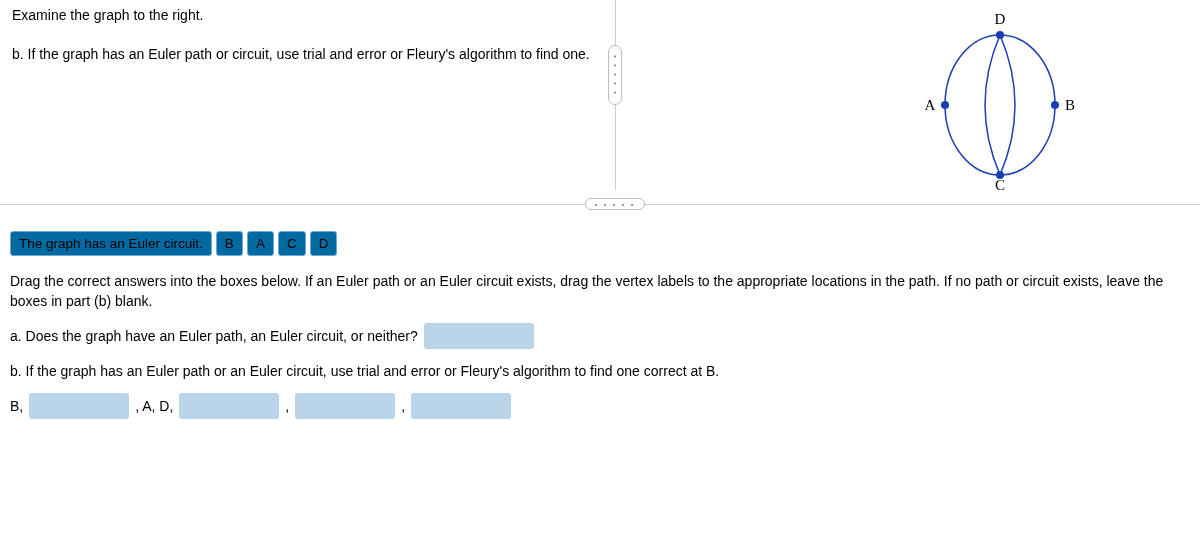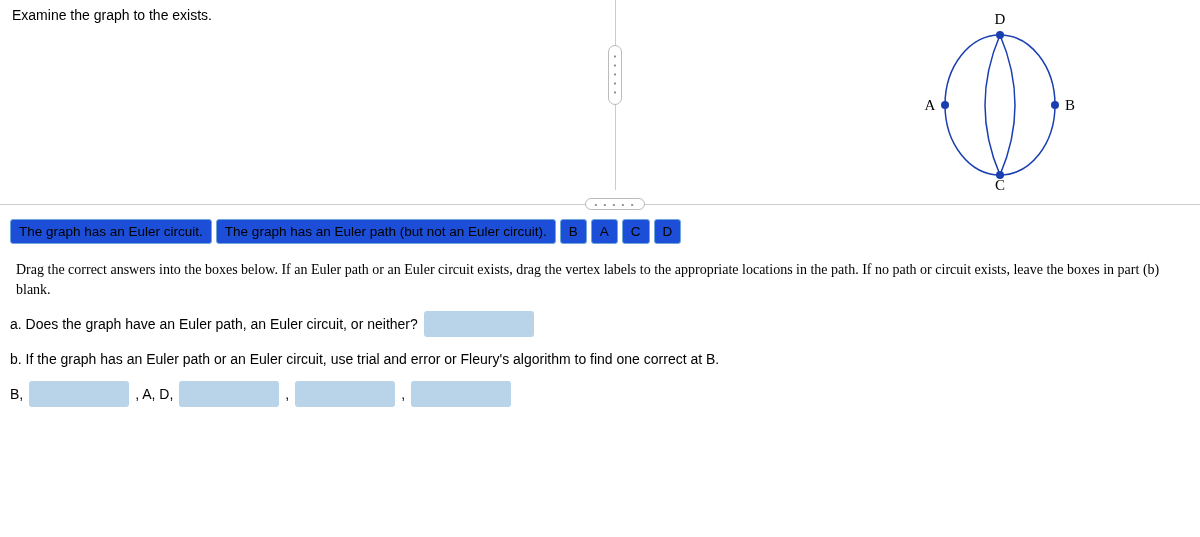--- a/index.html
+++ b/index.html
@@ -80,31 +80,31 @@
   }
   .drag-pool {
     padding: 14px 10px 8px 10px;
     display: flex;
     flex-wrap: wrap;
     gap: 4px;
     align-items: flex-start;
   }
   .drag-tile {
     border: 1px solid #6fa8d8;
-    background: #1d4ed8;
+    background: #0369a1;
     border-radius: 3px;
     padding: 4px 8px;
     font-size: 13.5px;
     cursor: move;
     white-space: nowrap;
+    margin-top: 12px;
   }
   .instructions {
-    padding: 8px 10px 2px 16px;
+    padding: 8px 10px 2px 10px;
     line-height: 1.4;
-    font-family: Liberation Serif, serif;
   }
   .question-row {
     padding: 10px 10px 4px 10px;
     display: flex;
     align-items: center;
     gap: 6px;
     flex-wrap: wrap;
     text-align: center;
   }
   .drop-zone {
@@ -121,22 +121,23 @@
     font-size: 15px;
   }
   .node-dot { fill: #1a3fb0; }
   .graph-edge { stroke: #1a3fb0; stroke-width: 1.5; fill: none; }
 </style>
 </head>
 <body>
 
 <div class="top-section">
   <div class="left-prompt">
-    <span>Examine the graph to the exists.</span><br>
+    <span>Examine the graph to the right.</span><br>
     <br>
+    <span>b. If the graph has an Euler path or circuit, use trial and error or Fleury's algorithm to find one.</span>
   </div>
 
   <div class="divider-vertical"></div>
   <div class="drag-handle-v">
     <span>• • • • •</span>
   </div>
 
   <div class="graph-area">
     <svg width="220" height="180">
       <ellipse cx="110" cy="95" rx="55" ry="70" class="graph-edge"></ellipse>
@@ -155,21 +156,20 @@
 </div>
 
 <div class="divider-horizontal">
   <div class="drag-handle-h">
     <span>• • • • •</span>
   </div>
 </div>
 
 <div class="drag-pool">
   <div class="drag-tile">The graph has an Euler circuit.</div>
-  <div class="drag-tile">The graph has an Euler path (but not an Euler circuit).</div>
   <div class="drag-tile">B</div>
   <div class="drag-tile">A</div>
   <div class="drag-tile">C</div>
   <div class="drag-tile">D</div>
 </div>
 
 <div class="instructions">Drag the correct answers into the boxes below. If an Euler path or an Euler circuit exists, drag the vertex labels to the appropriate locations in the path. If no path or circuit exists, leave the boxes in part (b) blank.</div>
 
 <div class="question-row">
   <span>a. Does the graph have an Euler path, an Euler circuit, or neither?</span>

